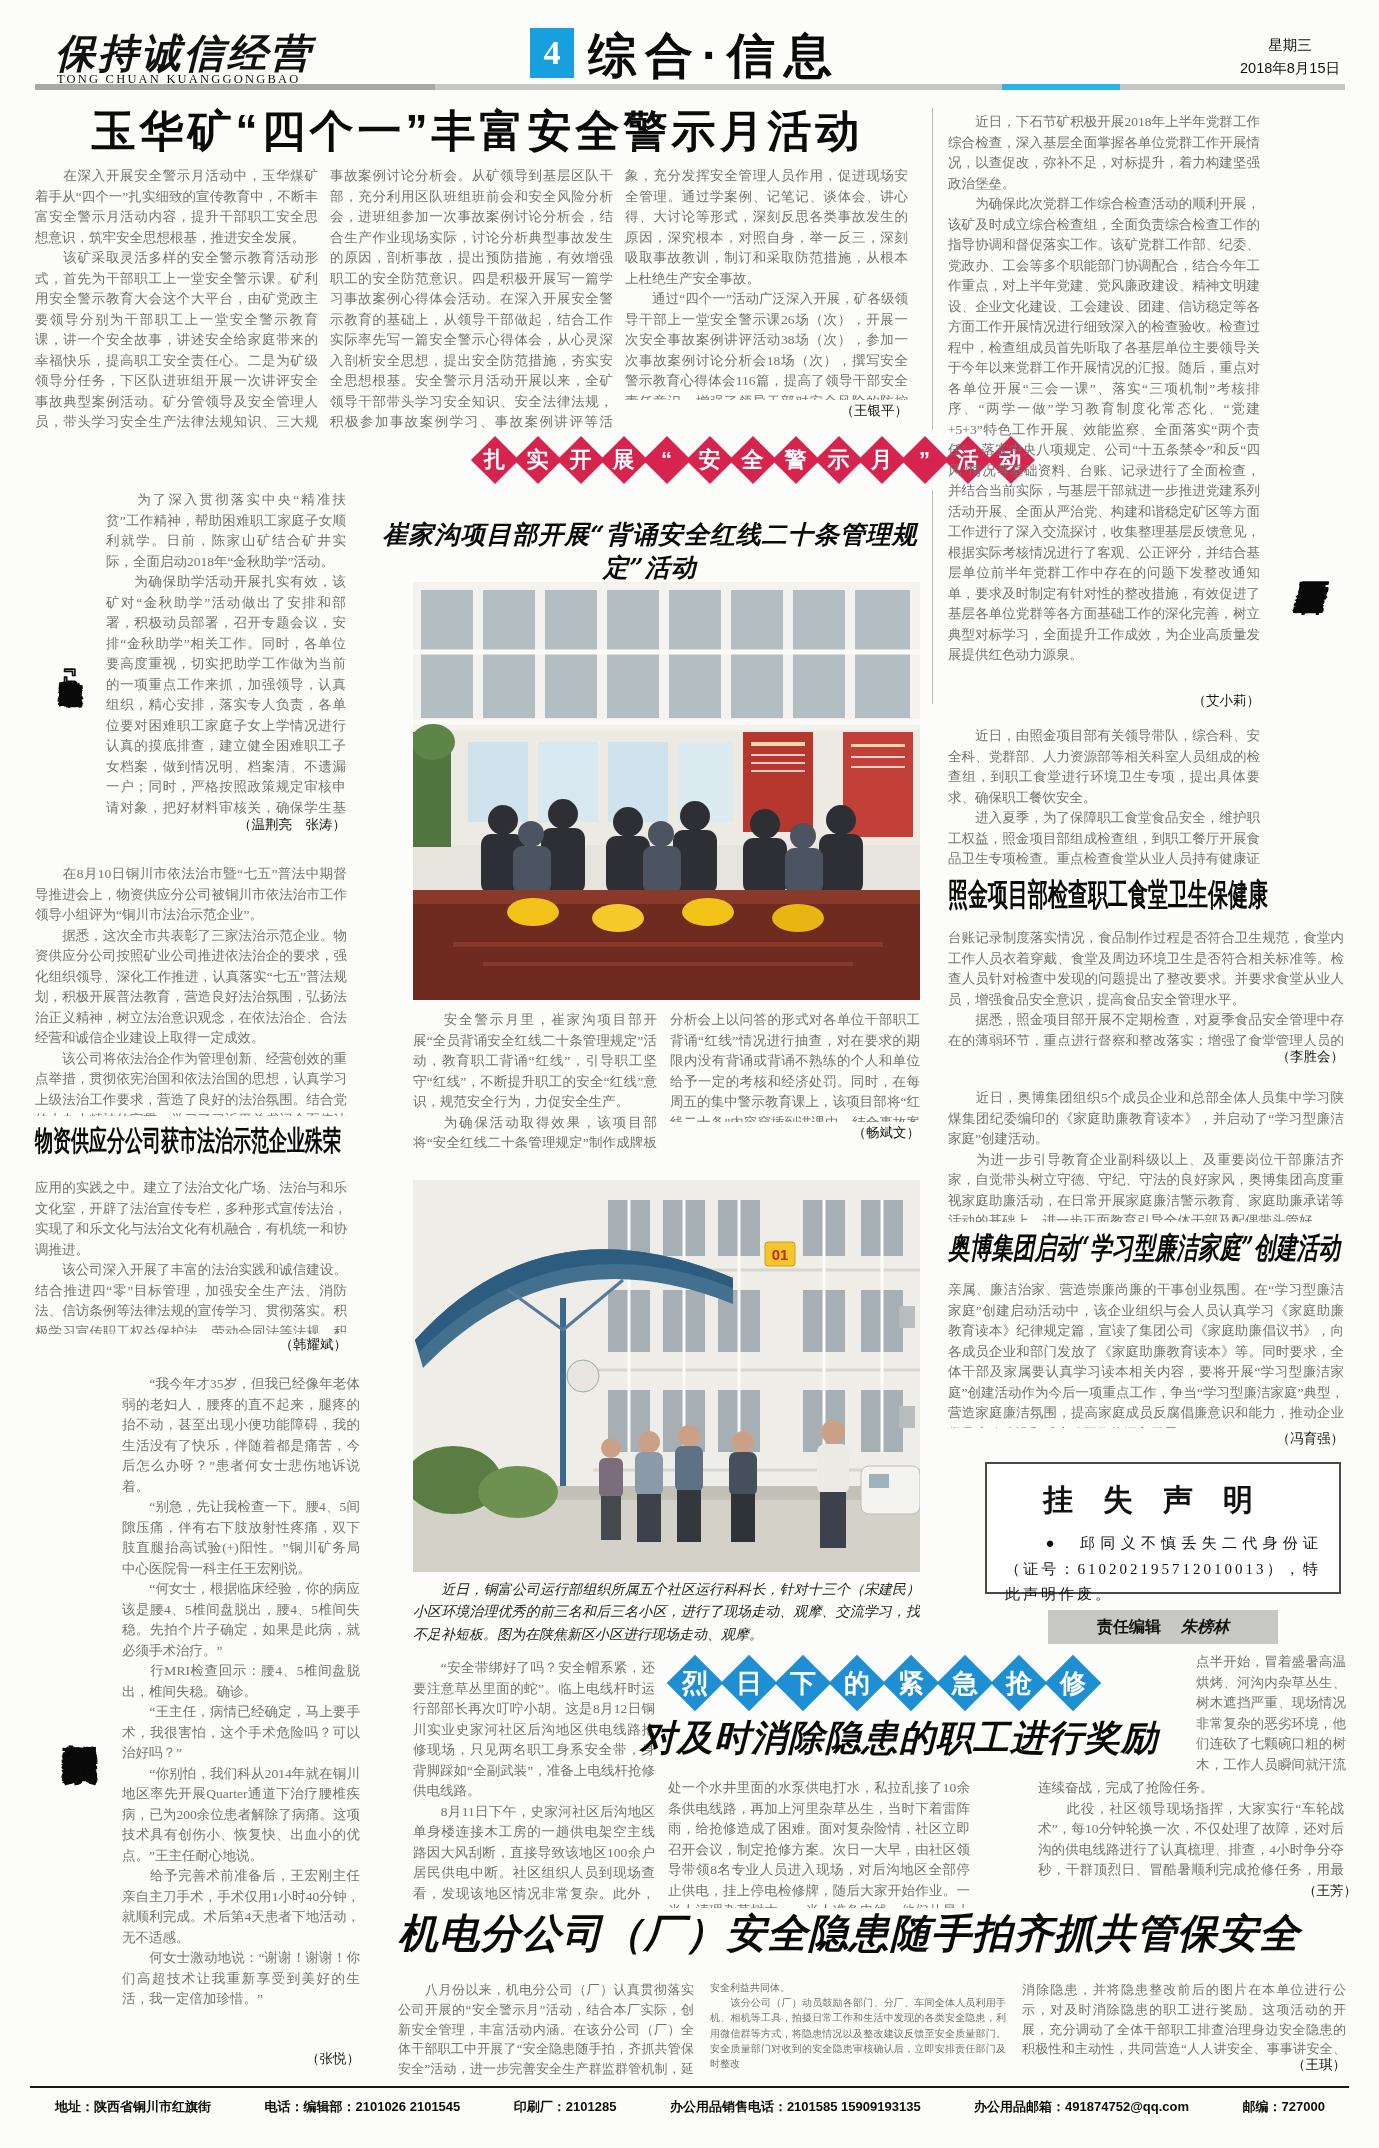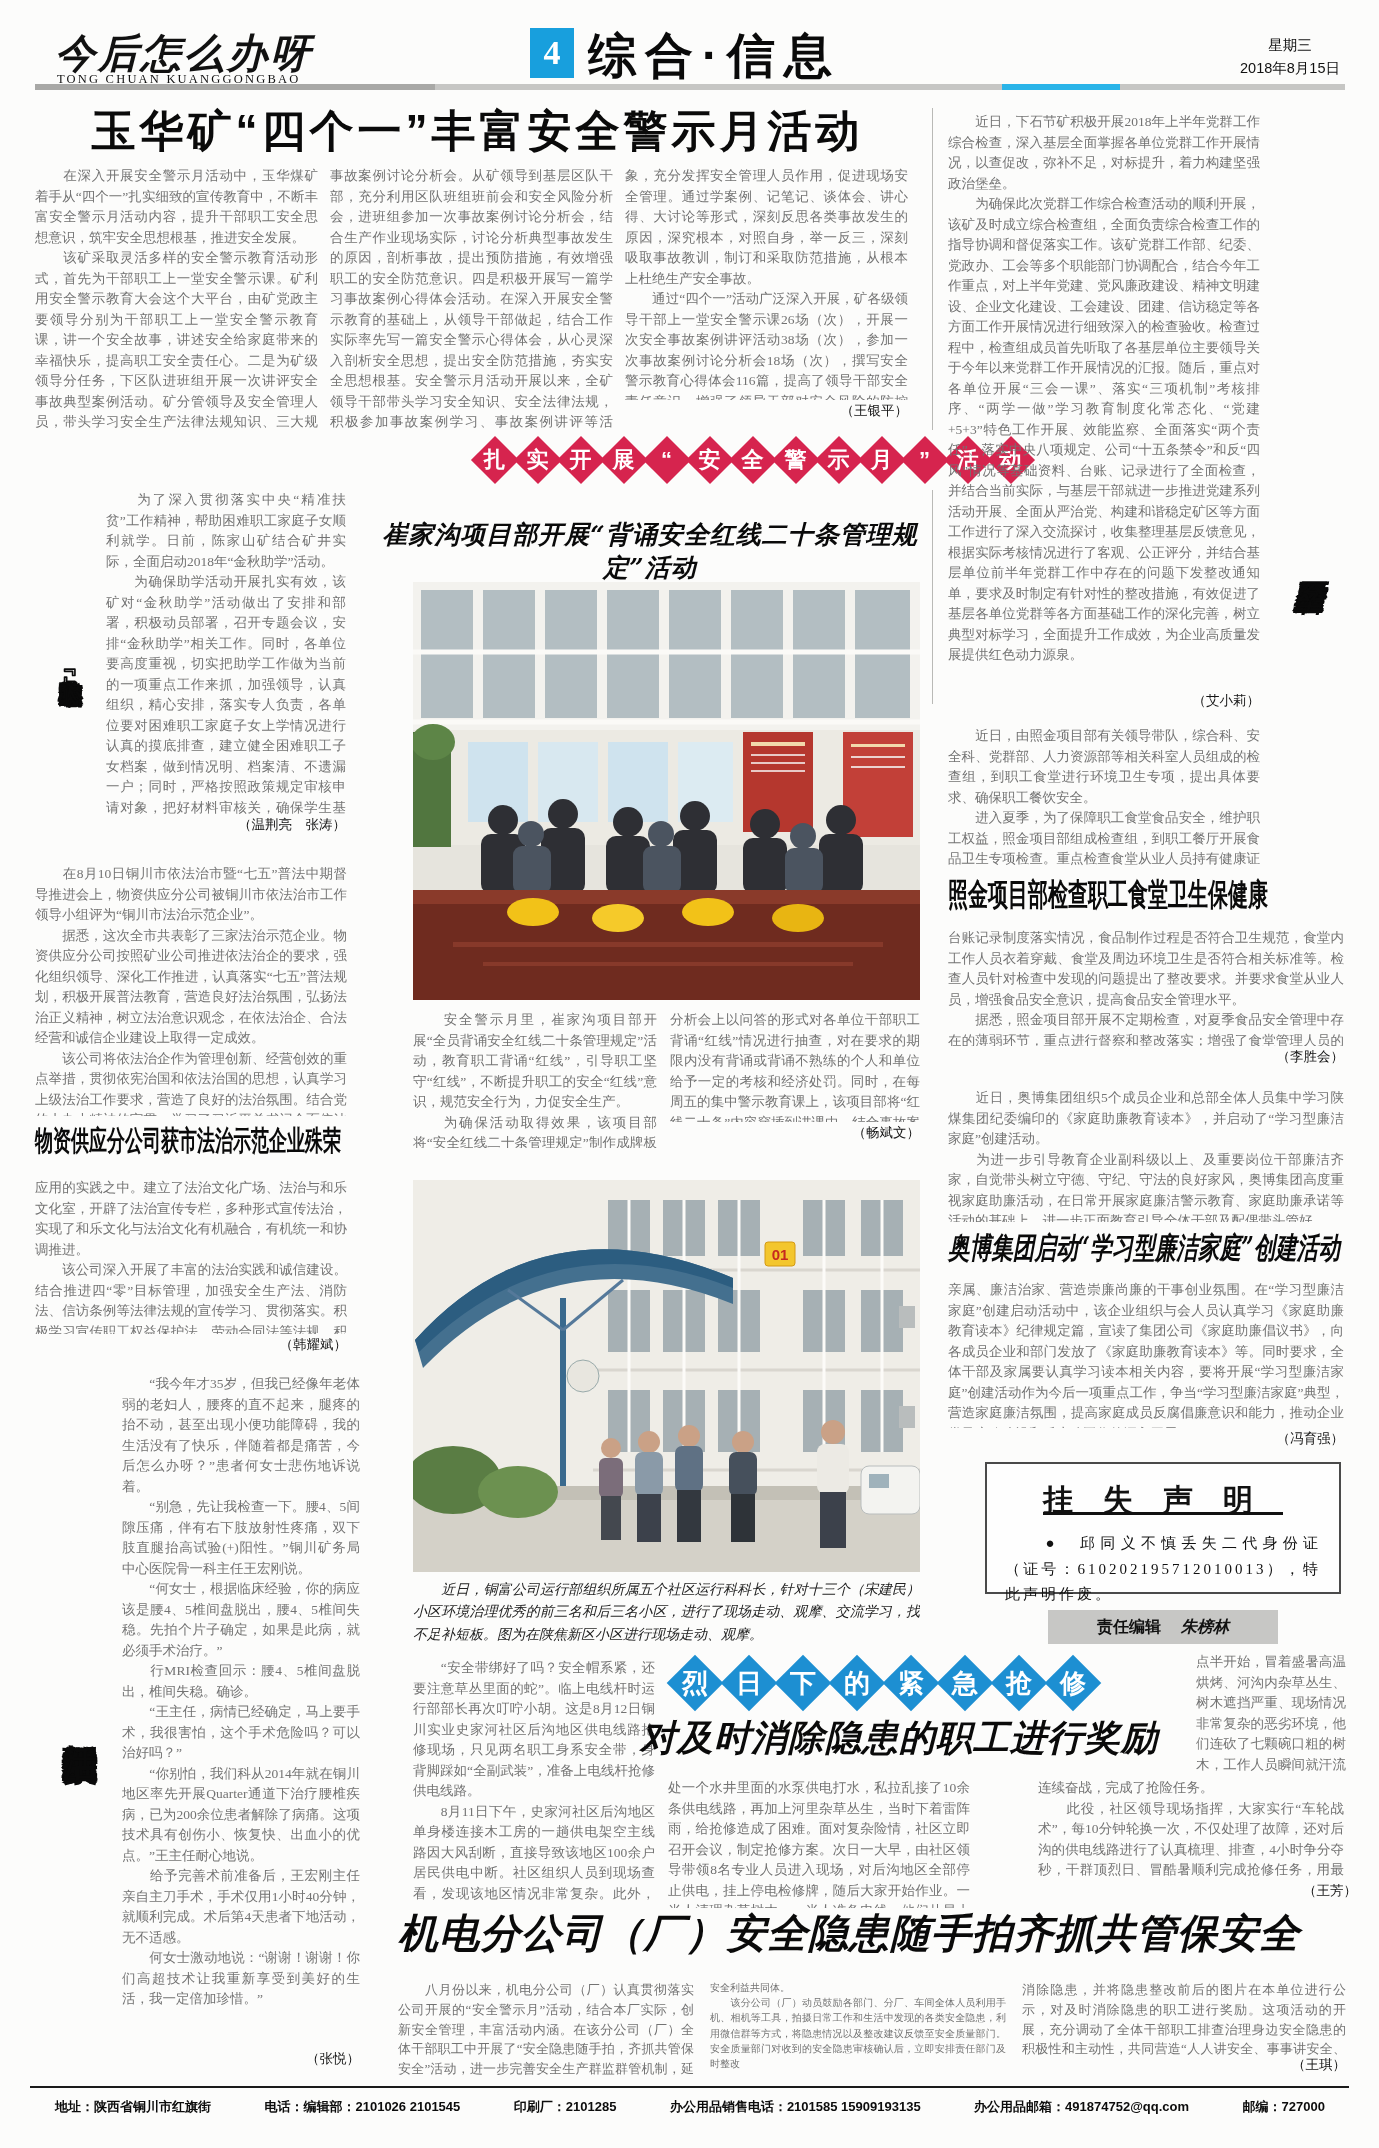--- a/index.html
+++ b/index.html
@@ -28,39 +28,39 @@
   .dia.red{width:43px;height:58px;}
   .dia.blue{width:54px;height:58px;}
   .dia::before{content:"";position:absolute;left:50%;top:50%;transform:translate(-50%,-50%) rotate(45deg);}
   .dia.red::before{width:34px;height:34px;background:#d6244e;}
   .dia.blue::before{width:40px;height:40px;background:#1d8fd2;}
   .dia b{position:absolute;inset:0;display:flex;align-items:center;justify-content:center;
          color:#fff;font-size:22px;font-family:"Liberation Sans",sans-serif;font-weight:bold;}
   .dia.blue b{font-size:26px;}
   
   .noticebox{border:2px solid #4a4a4a;background:#fefefe;}
-  .notice-title{font-size:30px;font-weight:bold;letter-spacing:30px;text-align:center;font-family:"Liberation Serif",serif;text-decoration:underline;}
+  .notice-title{font-size:30px;font-weight:bold;letter-spacing:30px;text-align:center;font-family:"Liberation Serif",serif;}
   .notice-body{font-size:15px;letter-spacing:3px;line-height:1.7;text-align:justify;white-space:pre-wrap;}
   .editorbar{background:#c7c7c5;display:flex;align-items:center;justify-content:center;gap:20px;
              font-size:16px;font-weight:bold;}
   .editorbar .nm{font-style:italic;font-family:"DejaVu Serif",serif;}
   .caption{font-family:"DejaVu Serif",serif;font-style:italic;font-size:14px;line-height:1.6;
            text-align:justify;color:#222;}
   .caption .byl{float:right;font-style:italic;}
   .footer{font-family:"Liberation Sans",sans-serif;font-size:13px;font-weight:600;
           display:flex;justify-content:space-between;color:#0c0c0c;}
   .scaleY{transform:scale(1,1.55);transform-origin:left top;}
   svg text{font-family:"Liberation Sans",sans-serif;}
 </style>
 </head>
 <body>
 
 <div class="page">
 
-  <div class="abs logo" style="left:55px;top:26px;">今后怎么办呀</div>
+  <div class="abs logo" style="left:55px;top:26px;">保持诚信经营</div>
   <div class="abs pinyin" style="left:57px;top:72px;">TONG CHUAN KUANGGONGBAO</div>
   <div class="abs pagebox" style="left:530px;top:28px;width:44px;height:50px;">4</div>
   <div class="abs h-sans section-title" style="left:588px;top:24px;">综合·信息</div>
   <div class="abs dateblock" style="left:1235px;top:34px;width:110px;">
     <div>星期三</div>
     <div>2018年8月15日</div>
   </div>
   <div class="abs rule-h" style="left:35px;top:84px;width:1310px;height:6px;"></div>
   <div class="abs" style="left:35px;top:84px;width:400px;height:6px;background:#a8a8a6;"></div>
   <div class="abs" style="left:1002px;top:84px;width:118px;height:6px;background:#2ab4e8;"></div>

